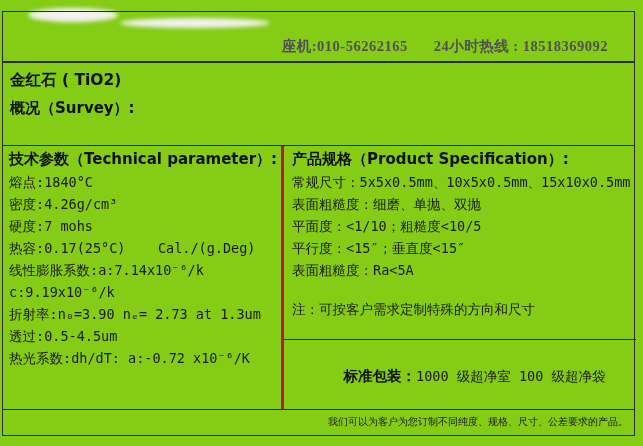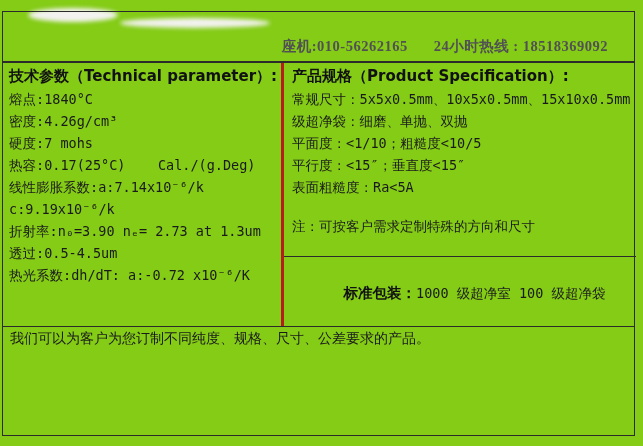--- a/index.html
+++ b/index.html
@@ -113,58 +113,62 @@
   .pack-line { font-size: 13.5px; line-height: 22px; white-space: pre; color:#1a1a1a; }
   .pack-label { font-weight: bold; font-size: 14.5px; color:#111; }
   .pack-value { font-family: "DejaVu Sans Mono", "DejaVu Sans", monospace; font-size: 13.5px; }
 
   
   .row-footer {
     flex: 1;
     box-sizing: border-box;
     padding: 2px 6px 0 7px;
   }
-  .footer-text { font-size: 14px; line-height: 19px; color: #1a1a1a; white-space: pre; }
+  .footer-text { font-size: 10px; line-height: 19px; color: #1a1a1a; white-space: pre; text-align: right; }
 </style>
 </head>
 <body>
 
 <div class="page">
 
   <div class="smudge s1"></div>
   <div class="smudge s2"></div>
 
   <div class="sheet">
 
     <div class="row-phone">
       <span>座机:010-56262165</span>
       <span>24小时热线 : 18518369092</span>
     </div>
 
+    <div class="row-title">
+      <div class="product-title">金红石 ( TiO2)</div>
+      <div class="survey-title">概况（Survey）:</div>
+    </div>
 
     <div class="row-main">
 
       <div class="col-left">
         <div class="cell-heading">技术参数（Technical parameter）:</div>
         <div class="t-line">熔点:1840°C</div>
         <div class="t-line">密度:4.26g/cm³</div>
         <div class="t-line">硬度:7 mohs</div>
         <div class="t-line">热容:0.17(25°C)    Cal./(g.Deg)</div>
         <div class="t-line">线性膨胀系数:a:7.14x10⁻⁶/k</div>
         <div class="t-line">c:9.19x10⁻⁶/k</div>
         <div class="t-line">折射率:n₀=3.90 nₑ= 2.73 at 1.3um</div>
         <div class="t-line">透过:0.5-4.5um</div>
         <div class="t-line">热光系数:dh/dT: a:-0.72 x10⁻⁶/K</div>
       </div>
 
       <div class="col-right">
         <div class="spec-cell">
           <div class="cell-heading">产品规格（Product Specification）:</div>
           <div class="t-line">常规尺寸：5x5x0.5mm、10x5x0.5mm、15x10x0.5mm</div>
-          <div class="t-line">级超净袋：细磨、单抛、双抛</div>
+          <div class="t-line">表面粗糙度：细磨、单抛、双抛</div>
           <div class="t-line">平面度：&lt;1/10；粗糙度&lt;10/5</div>
           <div class="t-line">平行度：&lt;15″；垂直度&lt;15″</div>
           <div class="t-line">表面粗糙度：Ra&lt;5A</div>
           <div class="t-line spec-note">注：可按客户需求定制特殊的方向和尺寸</div>
         </div>
         <div class="pack-cell">
           <div class="pack-line">
             <span class="pack-label">标准包装：</span><span class="pack-value">1000 级超净室 100 级超净袋</span>
           </div>
         </div>

